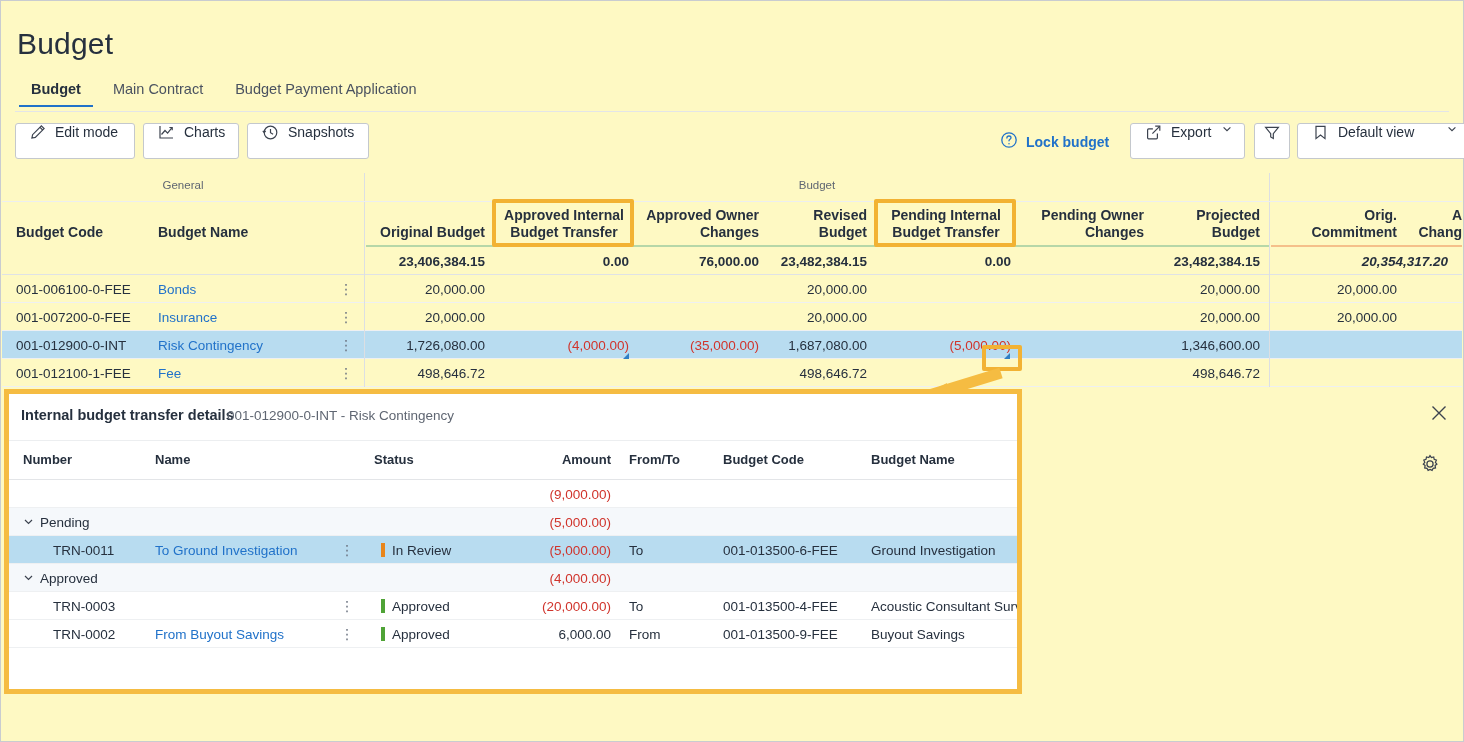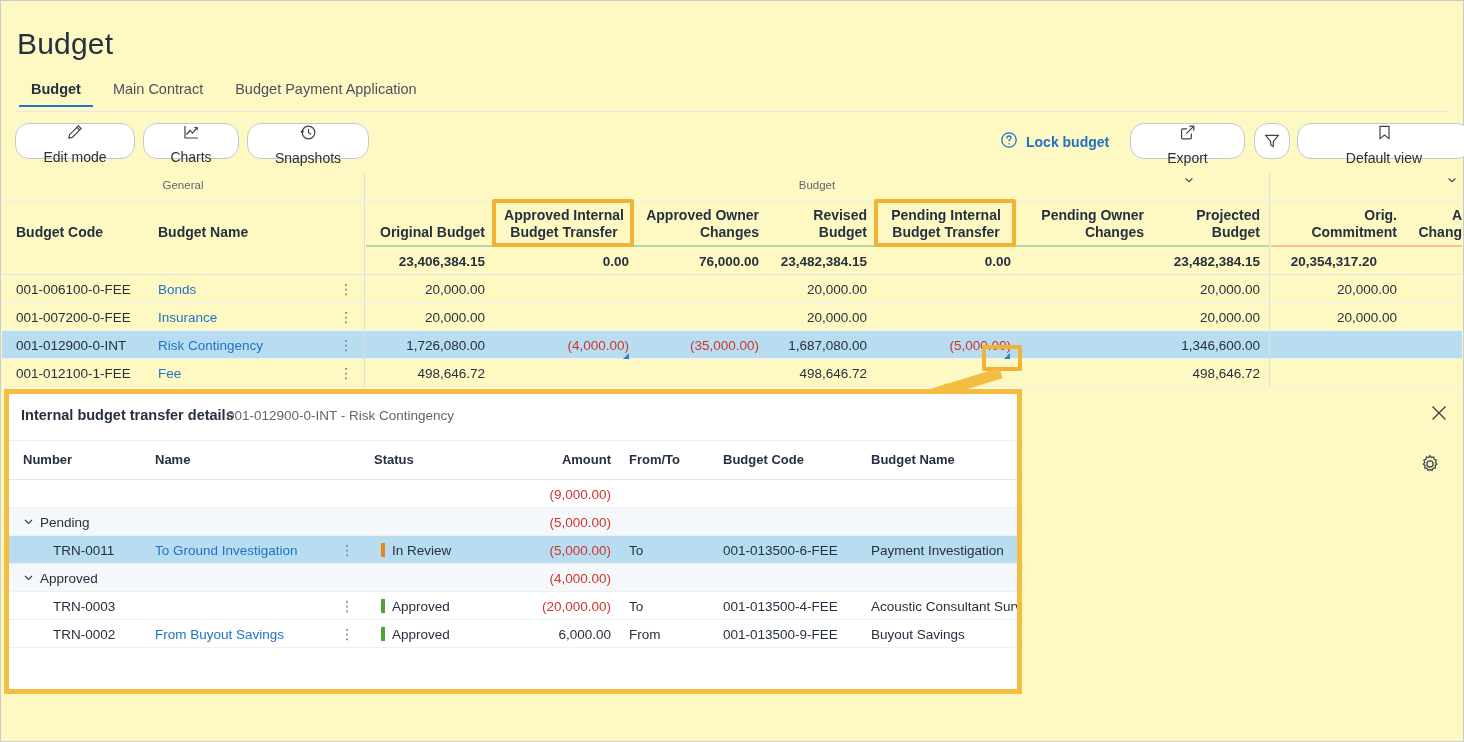--- a/index.html
+++ b/index.html
@@ -38,24 +38,24 @@
   }
   .tabs-rule {
     position: absolute; left: 14px; right: 14px; top: 110px;
     height: 1px; background: #e3e5e8;
   }
 
   
   .toolbar { position: absolute; left: 0; right: 0; top: 122px; height: 38px; }
   .btn {
     position: absolute; top: 0; height: 36px;
-    display: flex; align-items: center; gap: 9px;
+    display: flex; align-items: flex-start; gap: 9px;
     padding: 0 14px;
-    border: 1px solid #c4c8cd; border-radius: 14px; background: #fff;
-    font-size: 14px; color: #26303e; cursor: pointer; white-space: nowrap; flex-direction: column;
+    border: 1px solid #c4c8cd; border-radius: 3px; background: #fff;
+    font-size: 14px; color: #26303e; cursor: pointer; white-space: nowrap;
   }
   .btn svg { display: block; }
   .caret { width: 9px; height: 9px; margin-left: 2px; }
   .lockbudget {
     position: absolute; top: 8px; left: 999px;
     display: flex; align-items: center; gap: 8px;
     font-size: 14px; color: #2172c9; font-weight: 700; cursor: pointer;
   }
 
   
@@ -298,21 +298,21 @@
     </div>
 
     <div class="row total">
       <div class="cell total" style="left:368px;width:115px;">23,406,384.15</div>
       <div class="cell total" style="left:497px;width:130px;">0.00</div>
       <div class="cell total" style="left:637px;width:120px;">76,000.00</div>
       <div class="cell total" style="left:765px;width:100px;">23,482,384.15</div>
       <div class="cell total" style="left:879px;width:130px;">0.00</div>
       <div class="cell total" style="left:1022px;width:120px;"></div>
       <div class="cell total" style="left:1152px;width:106px;">23,482,384.15</div>
-      <div class="cell total" style="left:1255px;width:120px;">20,354,317.20</div>
+      <div class="cell total" style="left:1326px;width:120px;font-style:italic;">20,354,317.20</div>
       <div class="vsep" style="left:362px;height:28px;"></div>
       <div class="vsep" style="left:1267px;height:28px;"></div>
     </div>
 
     <div class="row">
       <div class="cell left" style="left:14px;width:130px;">001-006100-0-FEE</div>
       <div class="cell left link" style="left:156px;width:160px;">Bonds</div>
       <div class="kebab" style="left:336px;">
           <span>⋮</span>
         </div>
@@ -436,21 +436,21 @@
         <div class="kebab" style="left:330px;">
             <span>⋮</span>
           </div>
         <div class="dcell" style="left:372px;">
           <span class="statusbar" style="background:#e8851a"></span>
           <span>In Review</span>
         </div>
         <div class="dcell right neg" style="left:516px;width:86px;">(5,000.00)</div>
         <div class="dcell" style="left:620px;">To</div>
         <div class="dcell" style="left:714px;">001-013500-6-FEE</div>
-        <div class="dcell" style="left:862px;">Payment Investigation</div>
+        <div class="dcell" style="left:862px;">Ground Investigation</div>
       </div>
 
       <div class="drow grp">
         <div class="dcell" style="left:14px;">
           <span class="chev">
             <svg width="11" height="11" viewBox="0 0 11 11" fill="none" stroke="#3c434f" stroke-width="1.2">
                 <path d="M2 4l3.5 3.4L9 4"></path>
               </svg>
           </span>
           <span>Approved</span>

